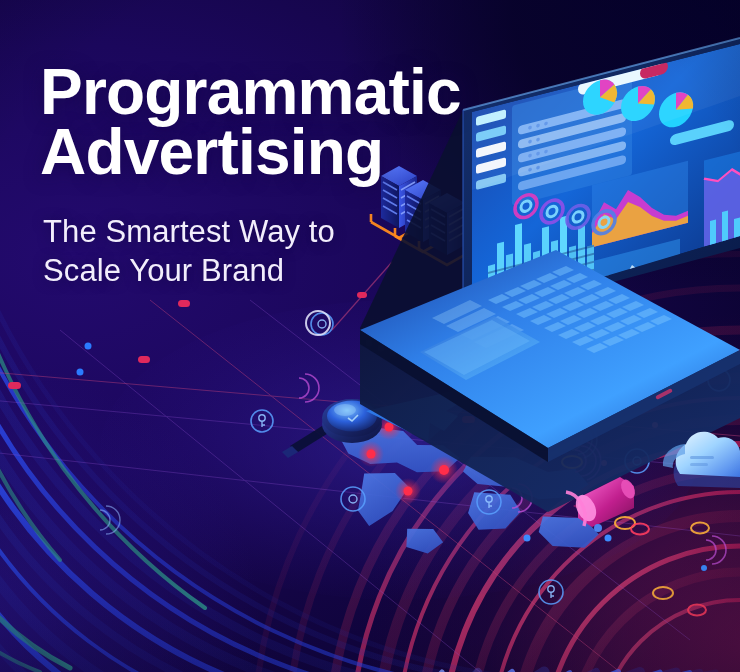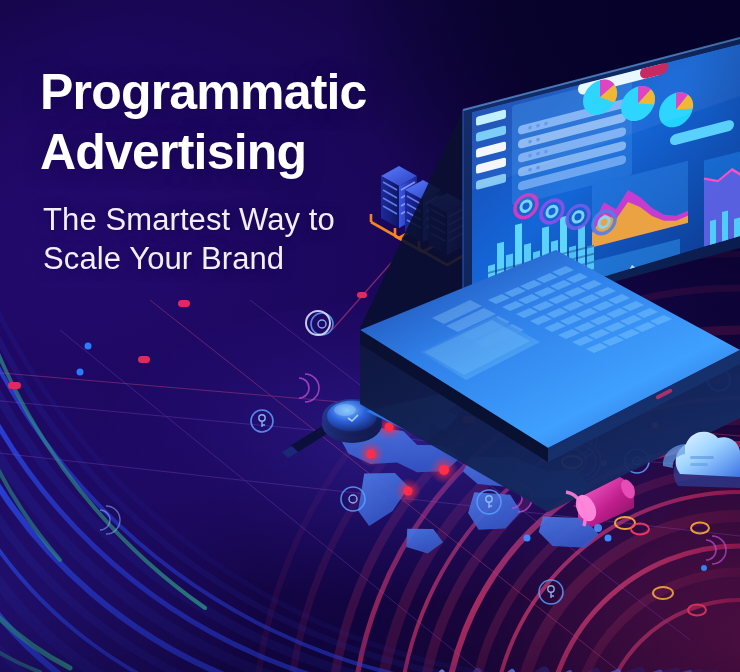--- a/index.html
+++ b/index.html
@@ -26,27 +26,27 @@
   }
   .vignette{position:absolute;inset:0;
     background:radial-gradient(105% 100% at 50% 45%, rgba(0,0,0,0) 52%, rgba(3,1,22,.55) 100%);
   }
 
   svg.layer{position:absolute;left:0;top:0;width:740px;height:672px;overflow:visible;}
 
   
   .copy{position:absolute;left:40px;top:62px;width:420px;z-index:40;}
   .headline{
-    color:#ffffff;font-weight:700;font-size:50px;line-height:60px;
+    color:#ffffff;font-weight:700;font-size:64px;line-height:60px;
     letter-spacing:-0.8px;margin:0;white-space:pre-line;
     text-shadow:0 2px 18px rgba(20,5,70,.6);
   }
   .subhead{
     color:#f2eefc;font-weight:300;font-size:31px;line-height:39px;
-    letter-spacing:.1px;margin:18px 0 0 3px;white-space:pre-line;
+    letter-spacing:.1px;margin:30px 0 0 3px;white-space:pre-line;
     text-shadow:0 1px 12px rgba(15,4,55,.55);
   }
 </style>
 </head>
 <body>
 
 <div id="stage">
 
   <div class="bg-base"></div>
   <div class="bg-tr"></div>

